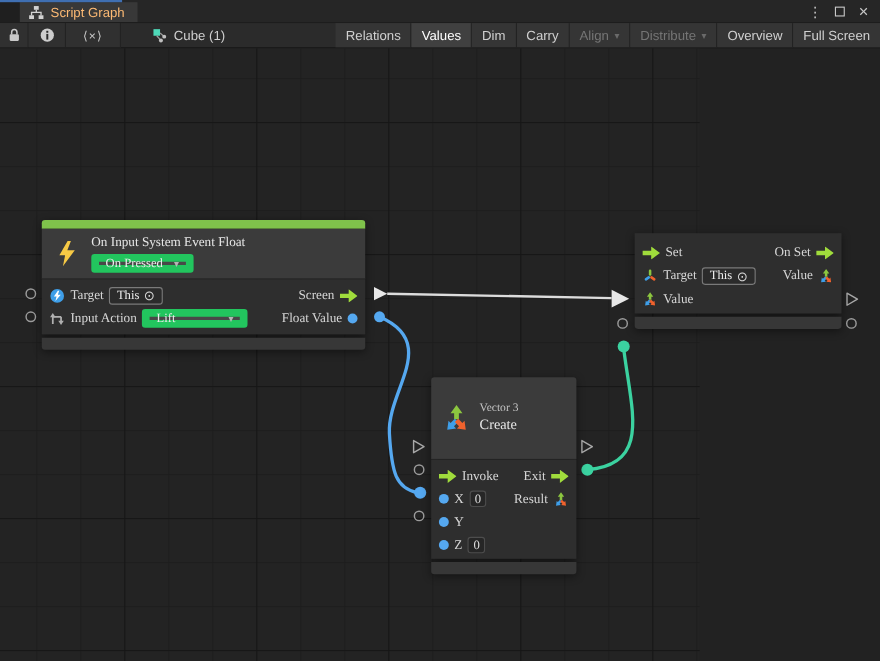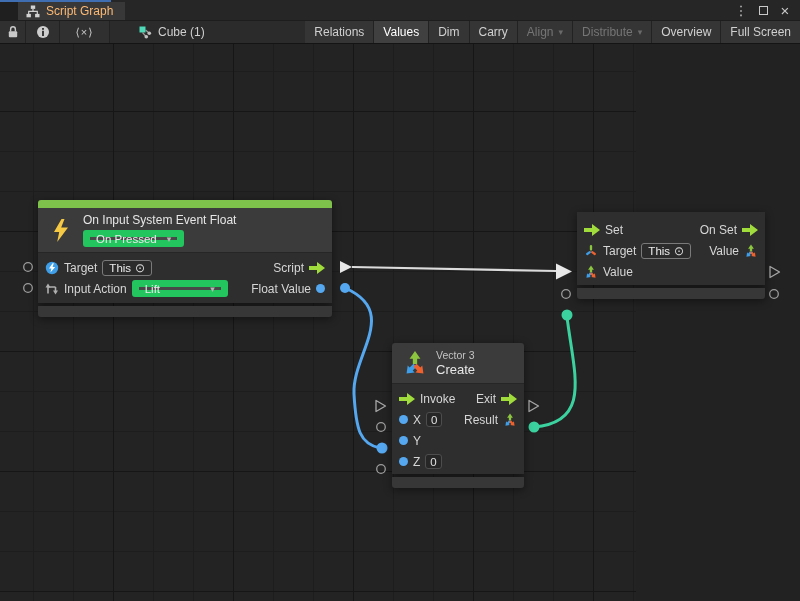--- a/index.html
+++ b/index.html
@@ -35,21 +35,21 @@
   .spacer { flex:1; }
 
   
   .canvas { position:relative; width:636px; height:557px; background-color:#232323;
     background-image:
       linear-gradient(#161616 1px, transparent 1px),
       linear-gradient(90deg,#161616 1px, transparent 1px),
       linear-gradient(#1d1d1d 1px, transparent 1px),
       linear-gradient(90deg,#1d1d1d 1px, transparent 1px);
     background-size:120px 120px,120px 120px,40px 40px,40px 40px;
-    background-position:0 67px,113px 0,0 27px,33px 0; }
+    background-position:0 67px,113px 0,0 27px,33px 0;font-family:Liberation Serif, serif; }
   .wires { position:absolute; left:0; top:0; z-index:1; }
 
   
   .node { position:absolute; z-index:2; filter:drop-shadow(0 2px 4px rgba(0,0,0,.45)); font-size:12px; color:#d6d6d6; }
   .accent { height:8px; border-radius:3px 3px 0 0; }
   .nhead { background:#3b3b3b; display:flex; align-items:center; gap:8px; padding:5px 10px; border-bottom:1px solid #262626; }
   .nhead.rounded { border-radius:3px 3px 0 0; }
   .htext { display:flex; flex-direction:column; gap:3px; }
   .ntitle { color:#e6e6e6; font-size:12px; white-space:nowrap; }
   .nsub { color:#c3c3c3; font-size:10.5px; }
@@ -215,21 +215,21 @@
               <circle cx="7" cy="7" r="6.2" fill="#3e9ee8"></circle>
               <polygon points="7.6,2.3 4,7.6 6.4,7.6 5.4,11.6 10.2,5.9 7.6,5.9 8.8,2.3" fill="#fff"></polygon>
             </svg>
           </span>
           <span class="plabel">Target</span>
           <span class="chip">
             <span>This</span>
             <span class="picker">⊙</span>
           </span>
           <span class="spacer"></span>
-          <span class="plabel">Script</span>
+          <span class="plabel">Screen</span>
           <span>
             <svg width="16" height="12" viewBox="0 0 16 12">
                 <path d="M0,4 h8 v-4 l8,6 -8,6 v-4 h-8 z" fill="#a0dc3c"></path>
               </svg>
           </span>
         </div>
         <div class="prow">
           <span>
             <svg width="14" height="14" viewBox="0 0 14 14">
               <path d="M3,11.5 L3,5 M3,5 L10.5,5 M10.5,5 L10.5,9" stroke="#b0b0b0" stroke-width="1.6" fill="none"></path>
@@ -245,21 +245,21 @@
           <span class="spacer"></span>
           <span class="plabel">Float Value</span>
           <span class="dot blue"></span>
         </div>
       </div>
       <div class="ngap"></div>
       <div class="nfooter"></div>
     </div>
 
     <div class="node" style="left:392px; top:299px; width:132px;">
-      <div class="nhead rounded" style="padding:6px 10px;">
+      <div class="nhead rounded" style="padding:23px 10px;">
         <span>
           <svg width="26" height="26" viewBox="0 0 24 24">
             <g>
                 <polygon points="12,1 17,8 14,8 14,13 10,13 10,8 7,8" fill="#8cc63f"></polygon>
               </g>
             <g transform="rotate(-135 12 14)">
                 <polygon points="12,3 16.5,9 14,9 14,14 10,14 10,9 7.5,9" fill="#3e9ee8"></polygon>
               </g>
             <g transform="rotate(135 12 14)">
                 <polygon points="12,3 16.5,9 14,9 14,14 10,14 10,9 7.5,9" fill="#f0622d"></polygon>

